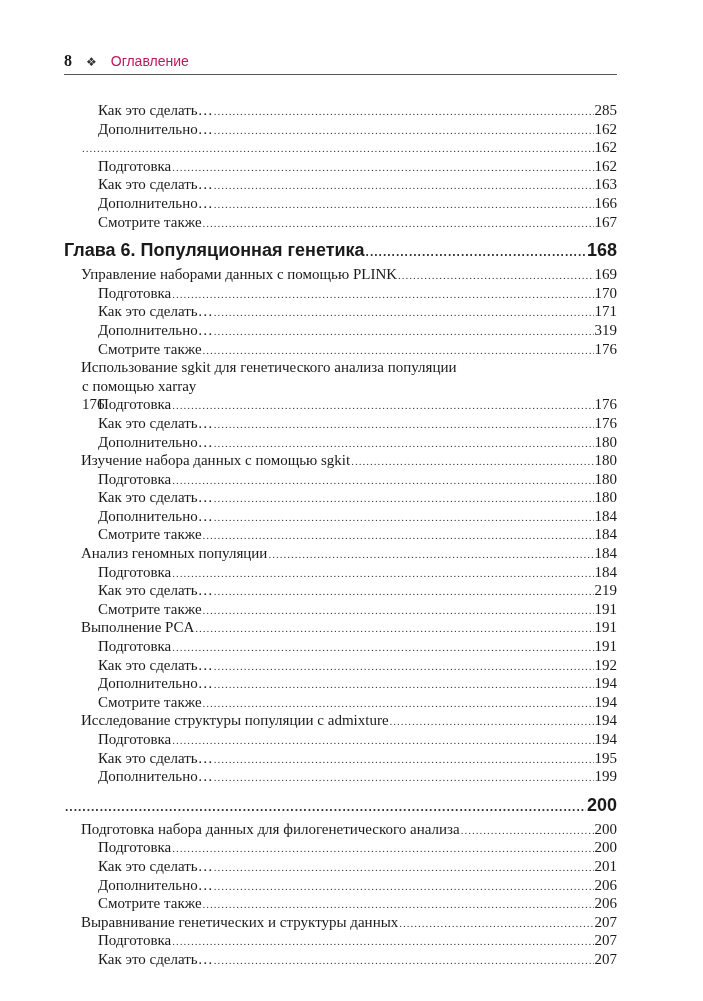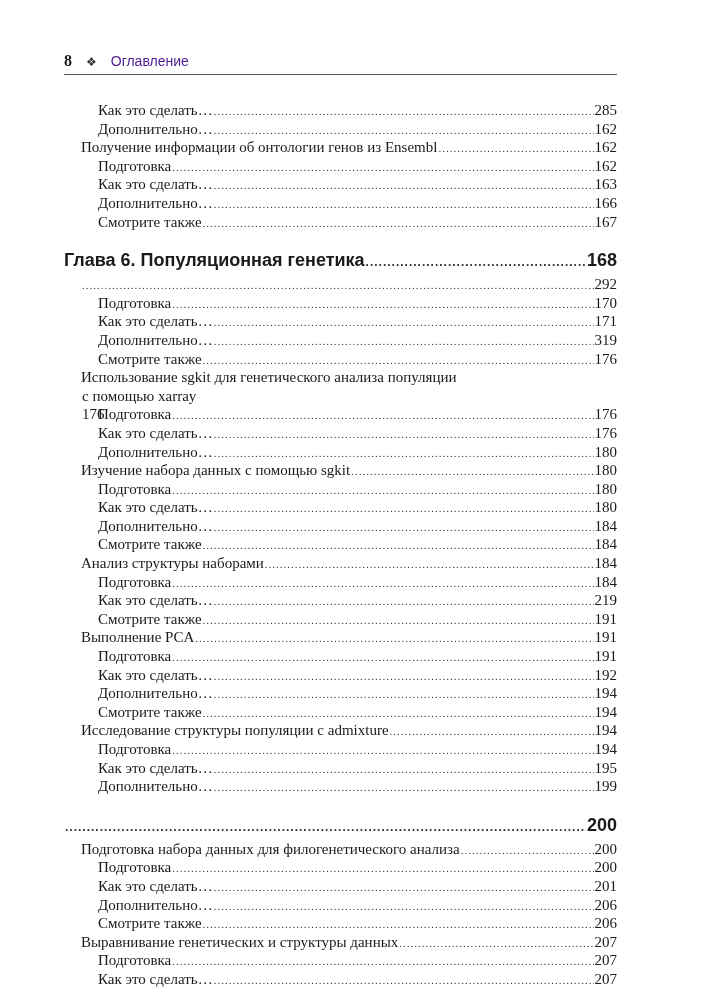--- a/index.html
+++ b/index.html
@@ -4,38 +4,38 @@
 <style>
   html, body { margin: 0; padding: 0; background: #ffffff; }
   body { width: 703px; height: 1001px; position: relative; overflow: hidden; color: #1a1a1a; }
   .header {
     position: absolute; left: 64px; top: 52px; width: 553px; height: 22px;
     border-bottom: 1px solid #555; display: flex; align-items: baseline;
     font-family: "Liberation Sans", sans-serif;
   }
   .header .num { font-family: "Liberation Serif", serif; font-weight: bold; font-size: 16px; margin-right: 14px; }
   .header .orn { font-size: 12px; margin-right: 14px; color: #333; }
-  .header .title { font-size: 14px; color: #4c1d95; }
+  .header .title { font-size: 14px; color: #be185d; }
   .toc { position: absolute; left: 64px; top: 101px; width: 553px; }
   .row {
     display: flex; align-items: baseline; height: 18.6px; line-height: 18.6px;
     font-family: "Liberation Serif", serif; font-size: 15px; white-space: nowrap;
   }
   .row .label { flex: 0 0 auto; }
   .row .dots {
     flex: 1 1 auto; overflow: hidden; margin: 0 1px; letter-spacing: 1px;
     font-size: 11px; color: #333;
   }
   .row .dots::before { content: "................................................................................................................................................................"; }
   .row .page { flex: 0 0 auto; }
   .lvl1 { padding-left: 17px; }
   .lvl2 { padding-left: 34px; }
   .chapter {
     font-family: "Liberation Sans", sans-serif; font-weight: bold; font-size: 18px;
-    height: 26px; line-height: 26px; margin-top: 16px; margin-bottom: 2px;
+    height: 26px; line-height: 26px; margin-top: 6px; margin-bottom: 2px;
   }
   .chapter .dots { font-size: 12px; font-weight: bold; }
   .wrap-row { height: auto; display: block; }
   .wrap-row .first-line { display: block; height: 18.6px; line-height: 18.6px; }
   .wrap-row .second { display: flex; align-items: baseline; height: 18.6px; line-height: 18.6px; flex-direction: column; }
 </style>
 </head>
 <body>
 
 <div class="header">
@@ -49,21 +49,20 @@
       <span class="label">Как это сделать…</span>
       <span class="dots"></span>
       <span class="page">285</span>
     </div>
     <div class="row lvl2">
       <span class="label">Дополнительно…</span>
       <span class="dots"></span>
       <span class="page">162</span>
     </div>
     <div class="row lvl1">
-      <span class="label">Получение информации об онтологии генов из Ensembl</span>
       <span class="dots"></span>
       <span class="page">162</span>
     </div>
     <div class="row lvl2">
       <span class="label">Подготовка</span>
       <span class="dots"></span>
       <span class="page">162</span>
     </div>
     <div class="row lvl2">
       <span class="label">Как это сделать…</span>
@@ -79,22 +78,23 @@
       <span class="label">Смотрите также</span>
       <span class="dots"></span>
       <span class="page">167</span>
     </div>
     <div class="row chapter">
       <span class="label">Глава 6. Популяционная генетика</span>
       <span class="dots"></span>
       <span class="page">168</span>
     </div>
     <div class="row lvl1">
-      <span class="dots"></span>
-      <span class="page">292</span>
+      <span class="label">Управление наборами данных с помощью PLINK</span>
+      <span class="dots"></span>
+      <span class="page">169</span>
     </div>
     <div class="row lvl2">
       <span class="label">Подготовка</span>
       <span class="dots"></span>
       <span class="page">170</span>
     </div>
     <div class="row lvl2">
       <span class="label">Как это сделать…</span>
       <span class="dots"></span>
       <span class="page">171</span>
@@ -151,21 +151,21 @@
       <span class="label">Дополнительно…</span>
       <span class="dots"></span>
       <span class="page">184</span>
     </div>
     <div class="row lvl2">
       <span class="label">Смотрите также</span>
       <span class="dots"></span>
       <span class="page">184</span>
     </div>
     <div class="row lvl1">
-      <span class="label">Анализ структуры наборами</span>
+      <span class="label">Анализ геномных популяции</span>
       <span class="dots"></span>
       <span class="page">184</span>
     </div>
     <div class="row lvl2">
       <span class="label">Подготовка</span>
       <span class="dots"></span>
       <span class="page">184</span>
     </div>
     <div class="row lvl2">
       <span class="label">Как это сделать…</span>

